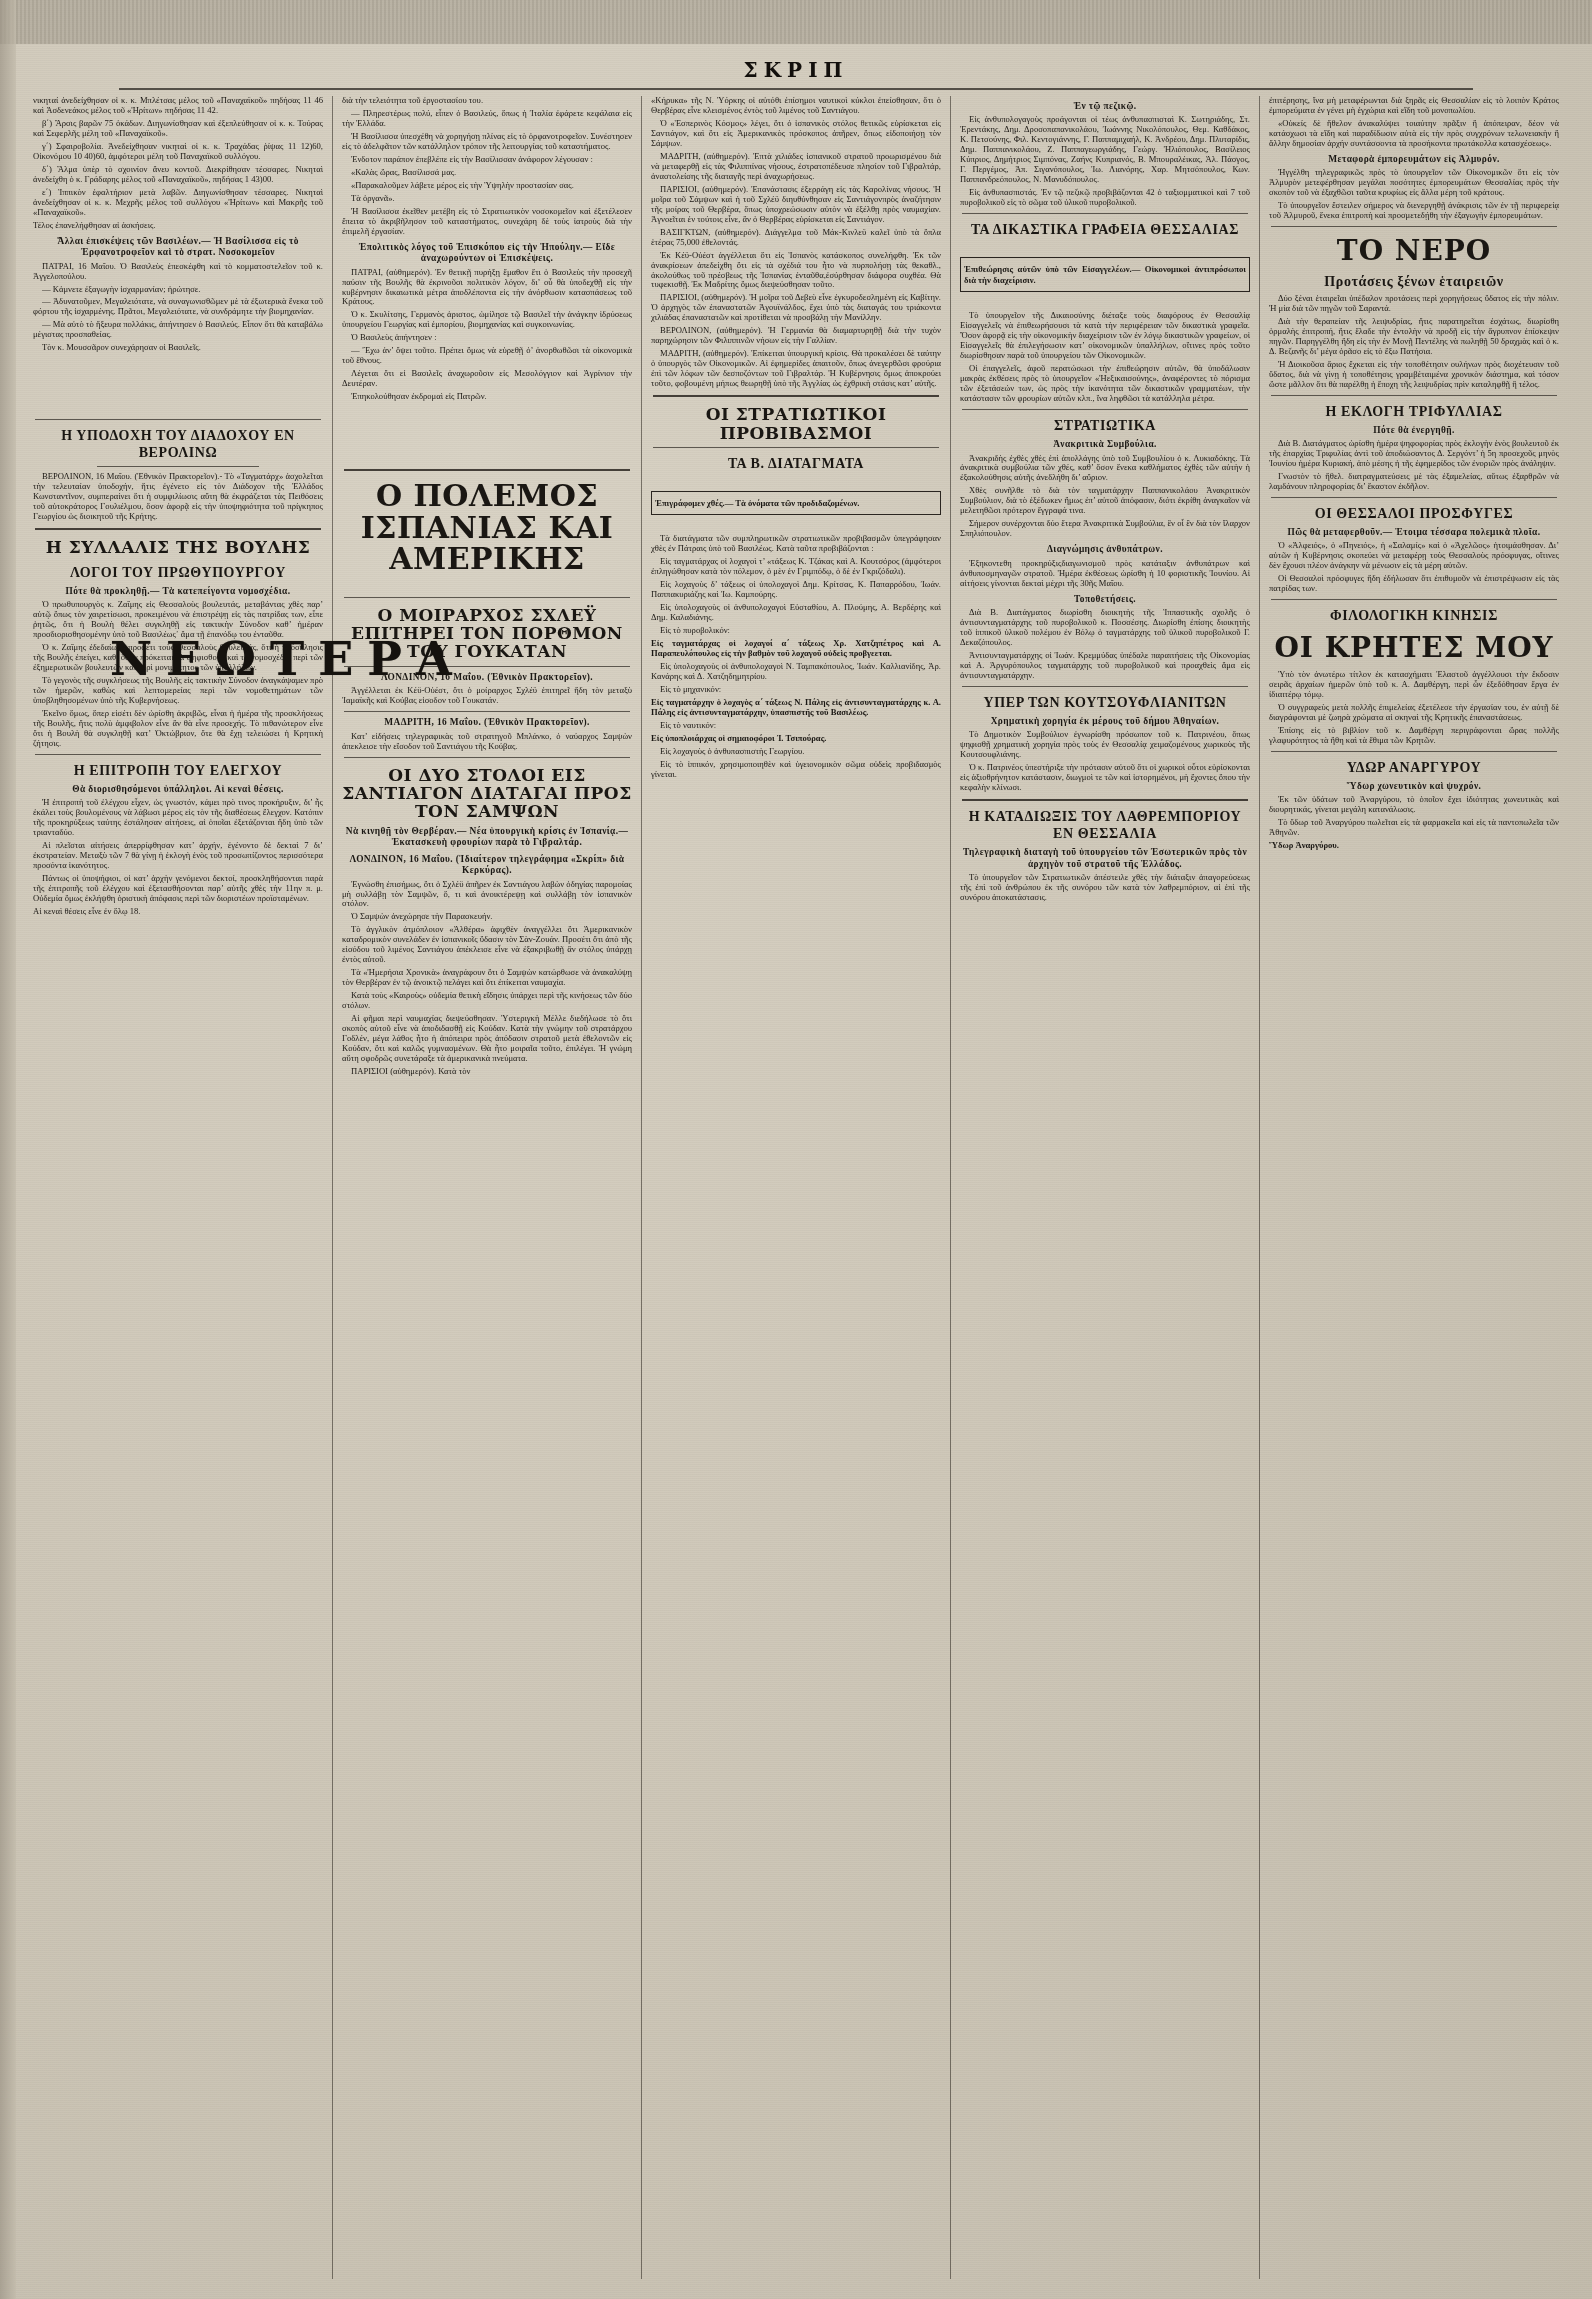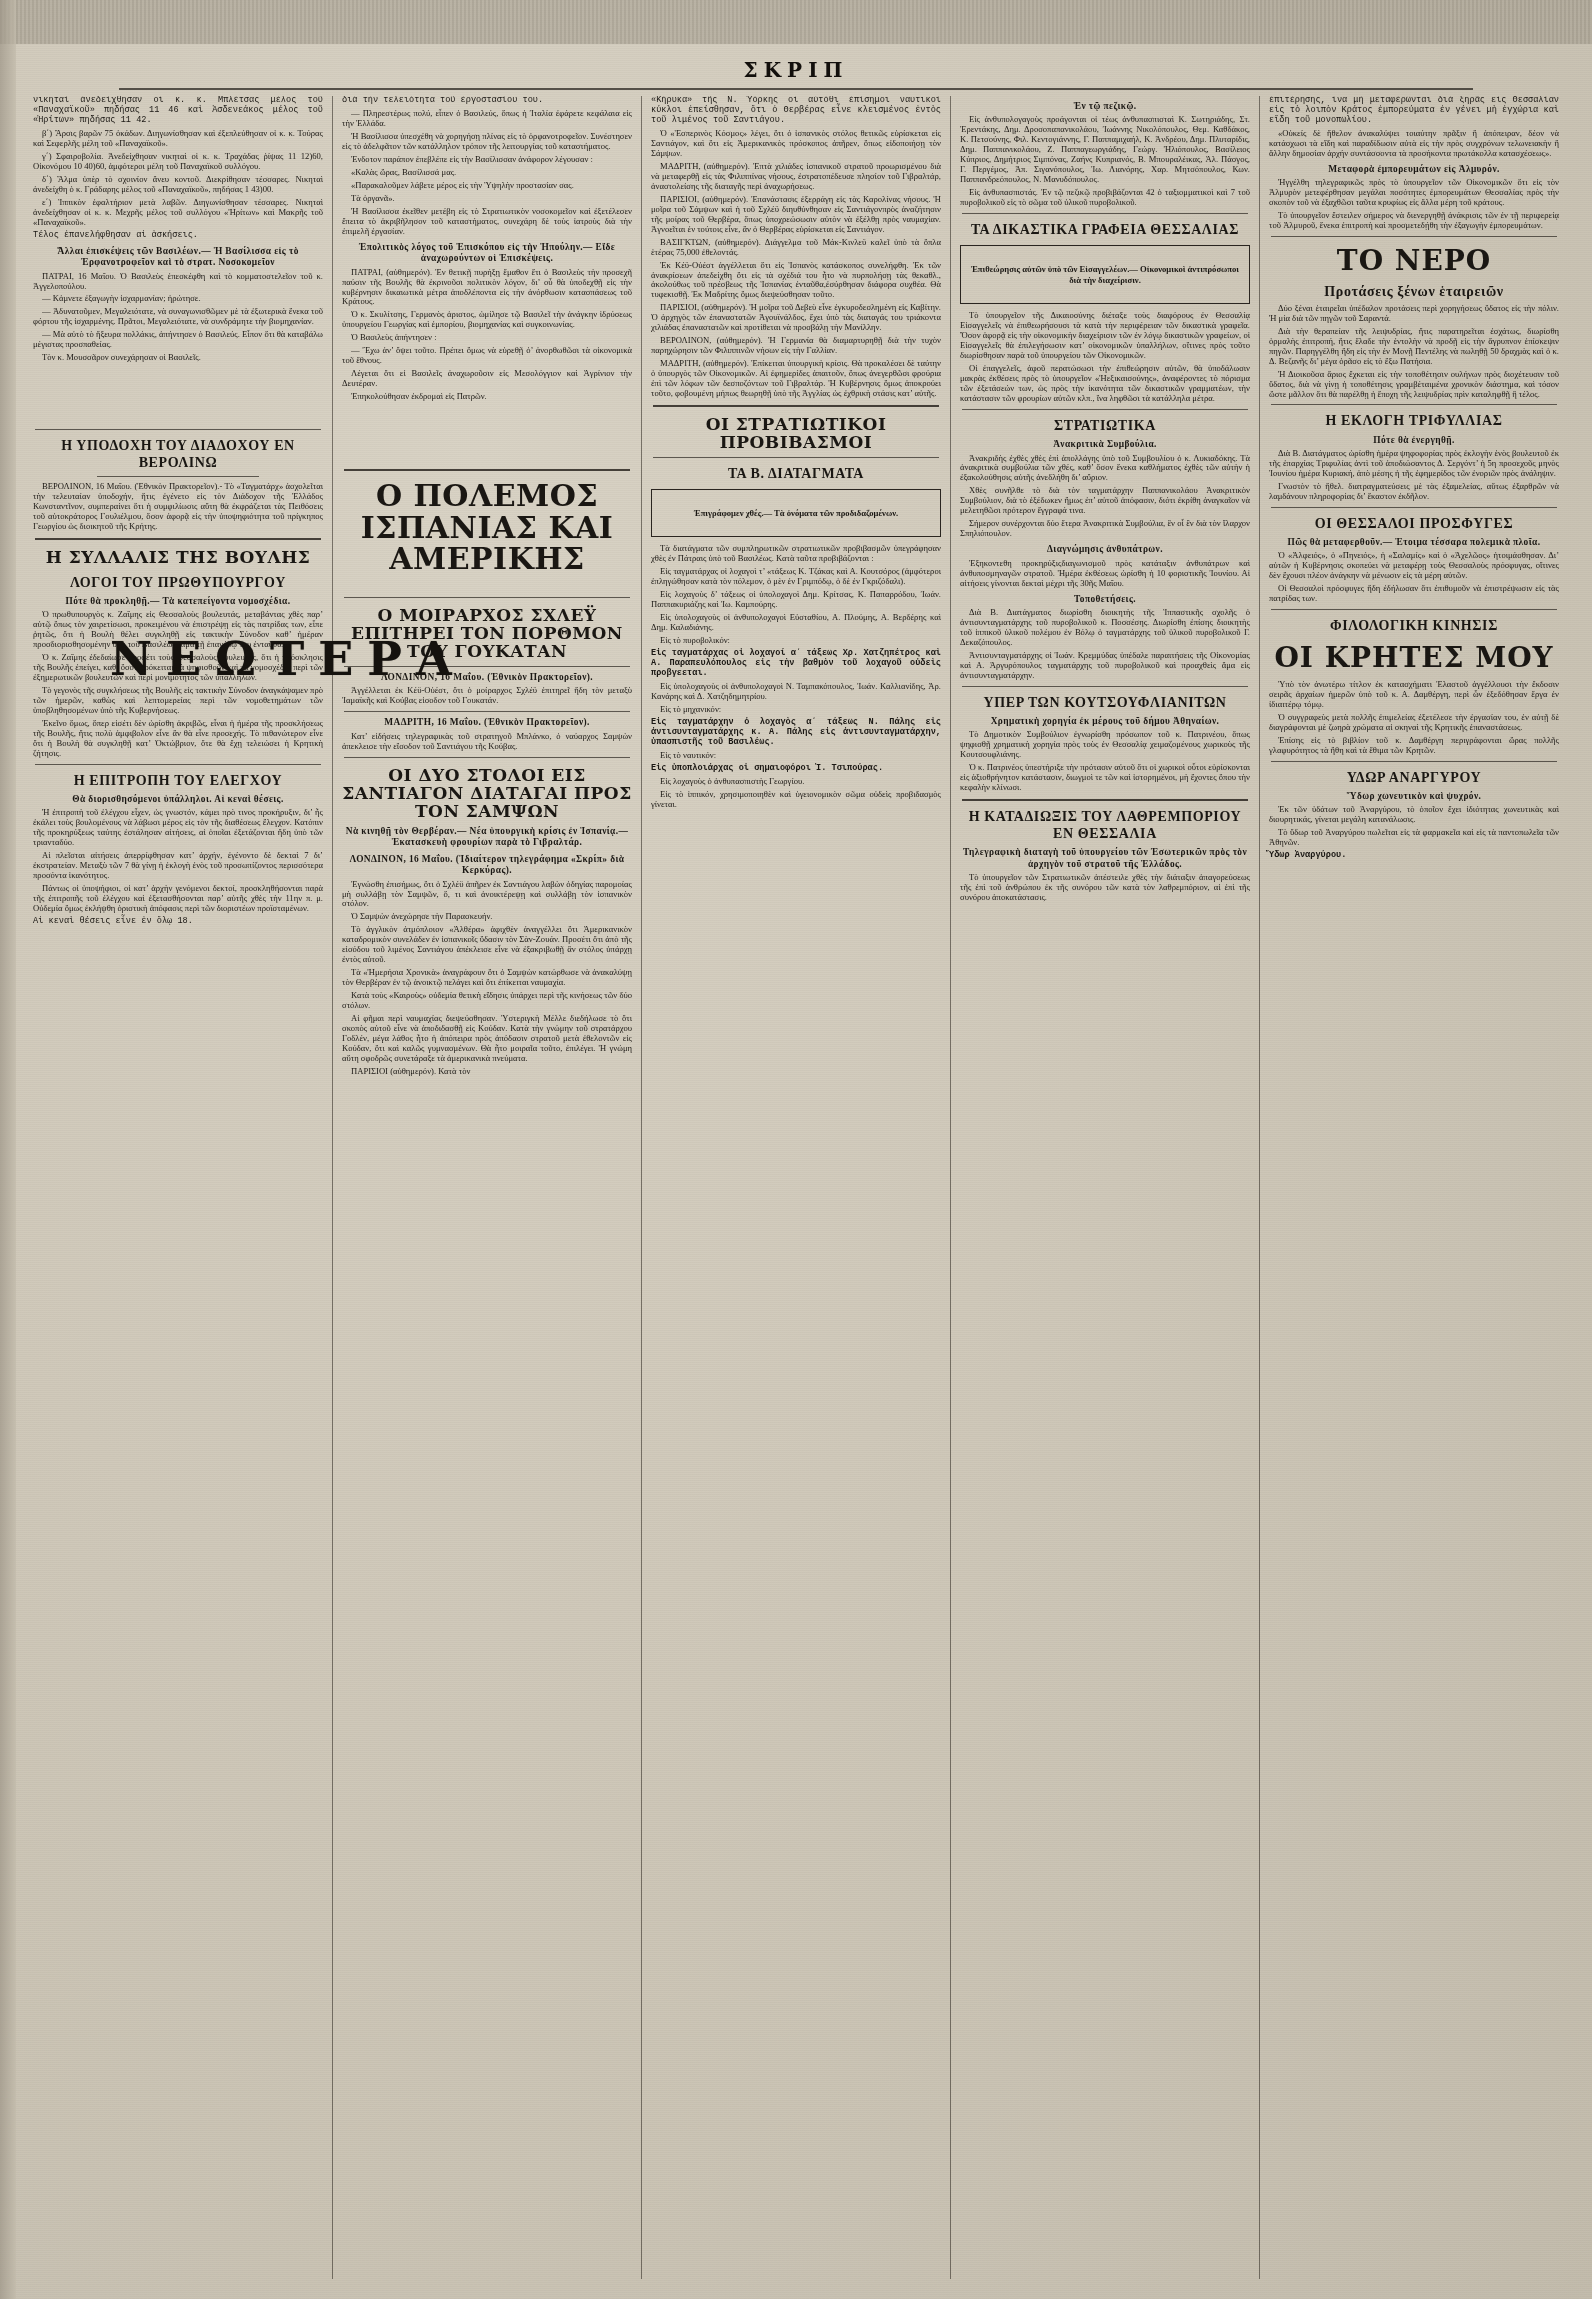--- a/index.html
+++ b/index.html
@@ -37,21 +37,21 @@
     flex:1 1 0;
     padding:0 9px;
     border-right:1px solid rgba(40,35,28,.55);
     font-size:8.6px;
     line-height:1.22;
     text-align:justify;
     overflow:hidden;
   }
   .col:last-child{border-right:none;}
   p{margin:0 0 3px 0;text-indent:9px;}
-  p.noind{text-indent:0;font-family:Liberation Mono, monospace;}
+  p.noind{text-indent:0;}
   .h-small{
     text-align:center;font-weight:bold;font-size:9.4px;margin:5px 0 3px 0;text-indent:0;
     letter-spacing:0.4px;
   }
   .h-med{
     text-align:center;font-weight:bold;font-size:14px;margin:7px 0 4px 0;text-indent:0;
     letter-spacing:0.6px;
   }
   .h-big{
     text-align:center;font-weight:bold;font-size:17px;margin:8px 0 5px 0;text-indent:0;
@@ -65,21 +65,21 @@
   }
   .h-xl{
     text-align:center;font-weight:bold;font-size:28px;margin:10px 0 7px 0;text-indent:0;
     letter-spacing:1px;line-height:1.02;
     font-family:"DejaVu Serif", serif;
   }
   .hr{height:1px;background:#2a2520;opacity:.7;margin:5px 2px;}
   .hr-thick{height:2px;background:#201c17;opacity:.8;margin:6px 2px;}
   .hr-short{height:1px;width:56%;margin:5px auto;background:#2a2520;opacity:.7;}
   .boxed{
-    border:1px solid #2a2520;padding:18px 3px;margin:7px 0;text-align:center;font-weight:bold;
+    border:1px solid #2a2520;padding:6px 3px;margin:19px 0;font-weight:bold;
     text-indent:0;
   }
   .banner{
     position:absolute;left:24px;right:24px;top:637px;height:44px;
     display:flex;align-items:center;justify-content:flex-start;
     pointer-events:none;
   }
   .banner-word{
     font-family:"DejaVu Serif", serif;
     font-size:46px;font-weight:bold;letter-spacing:14px;

